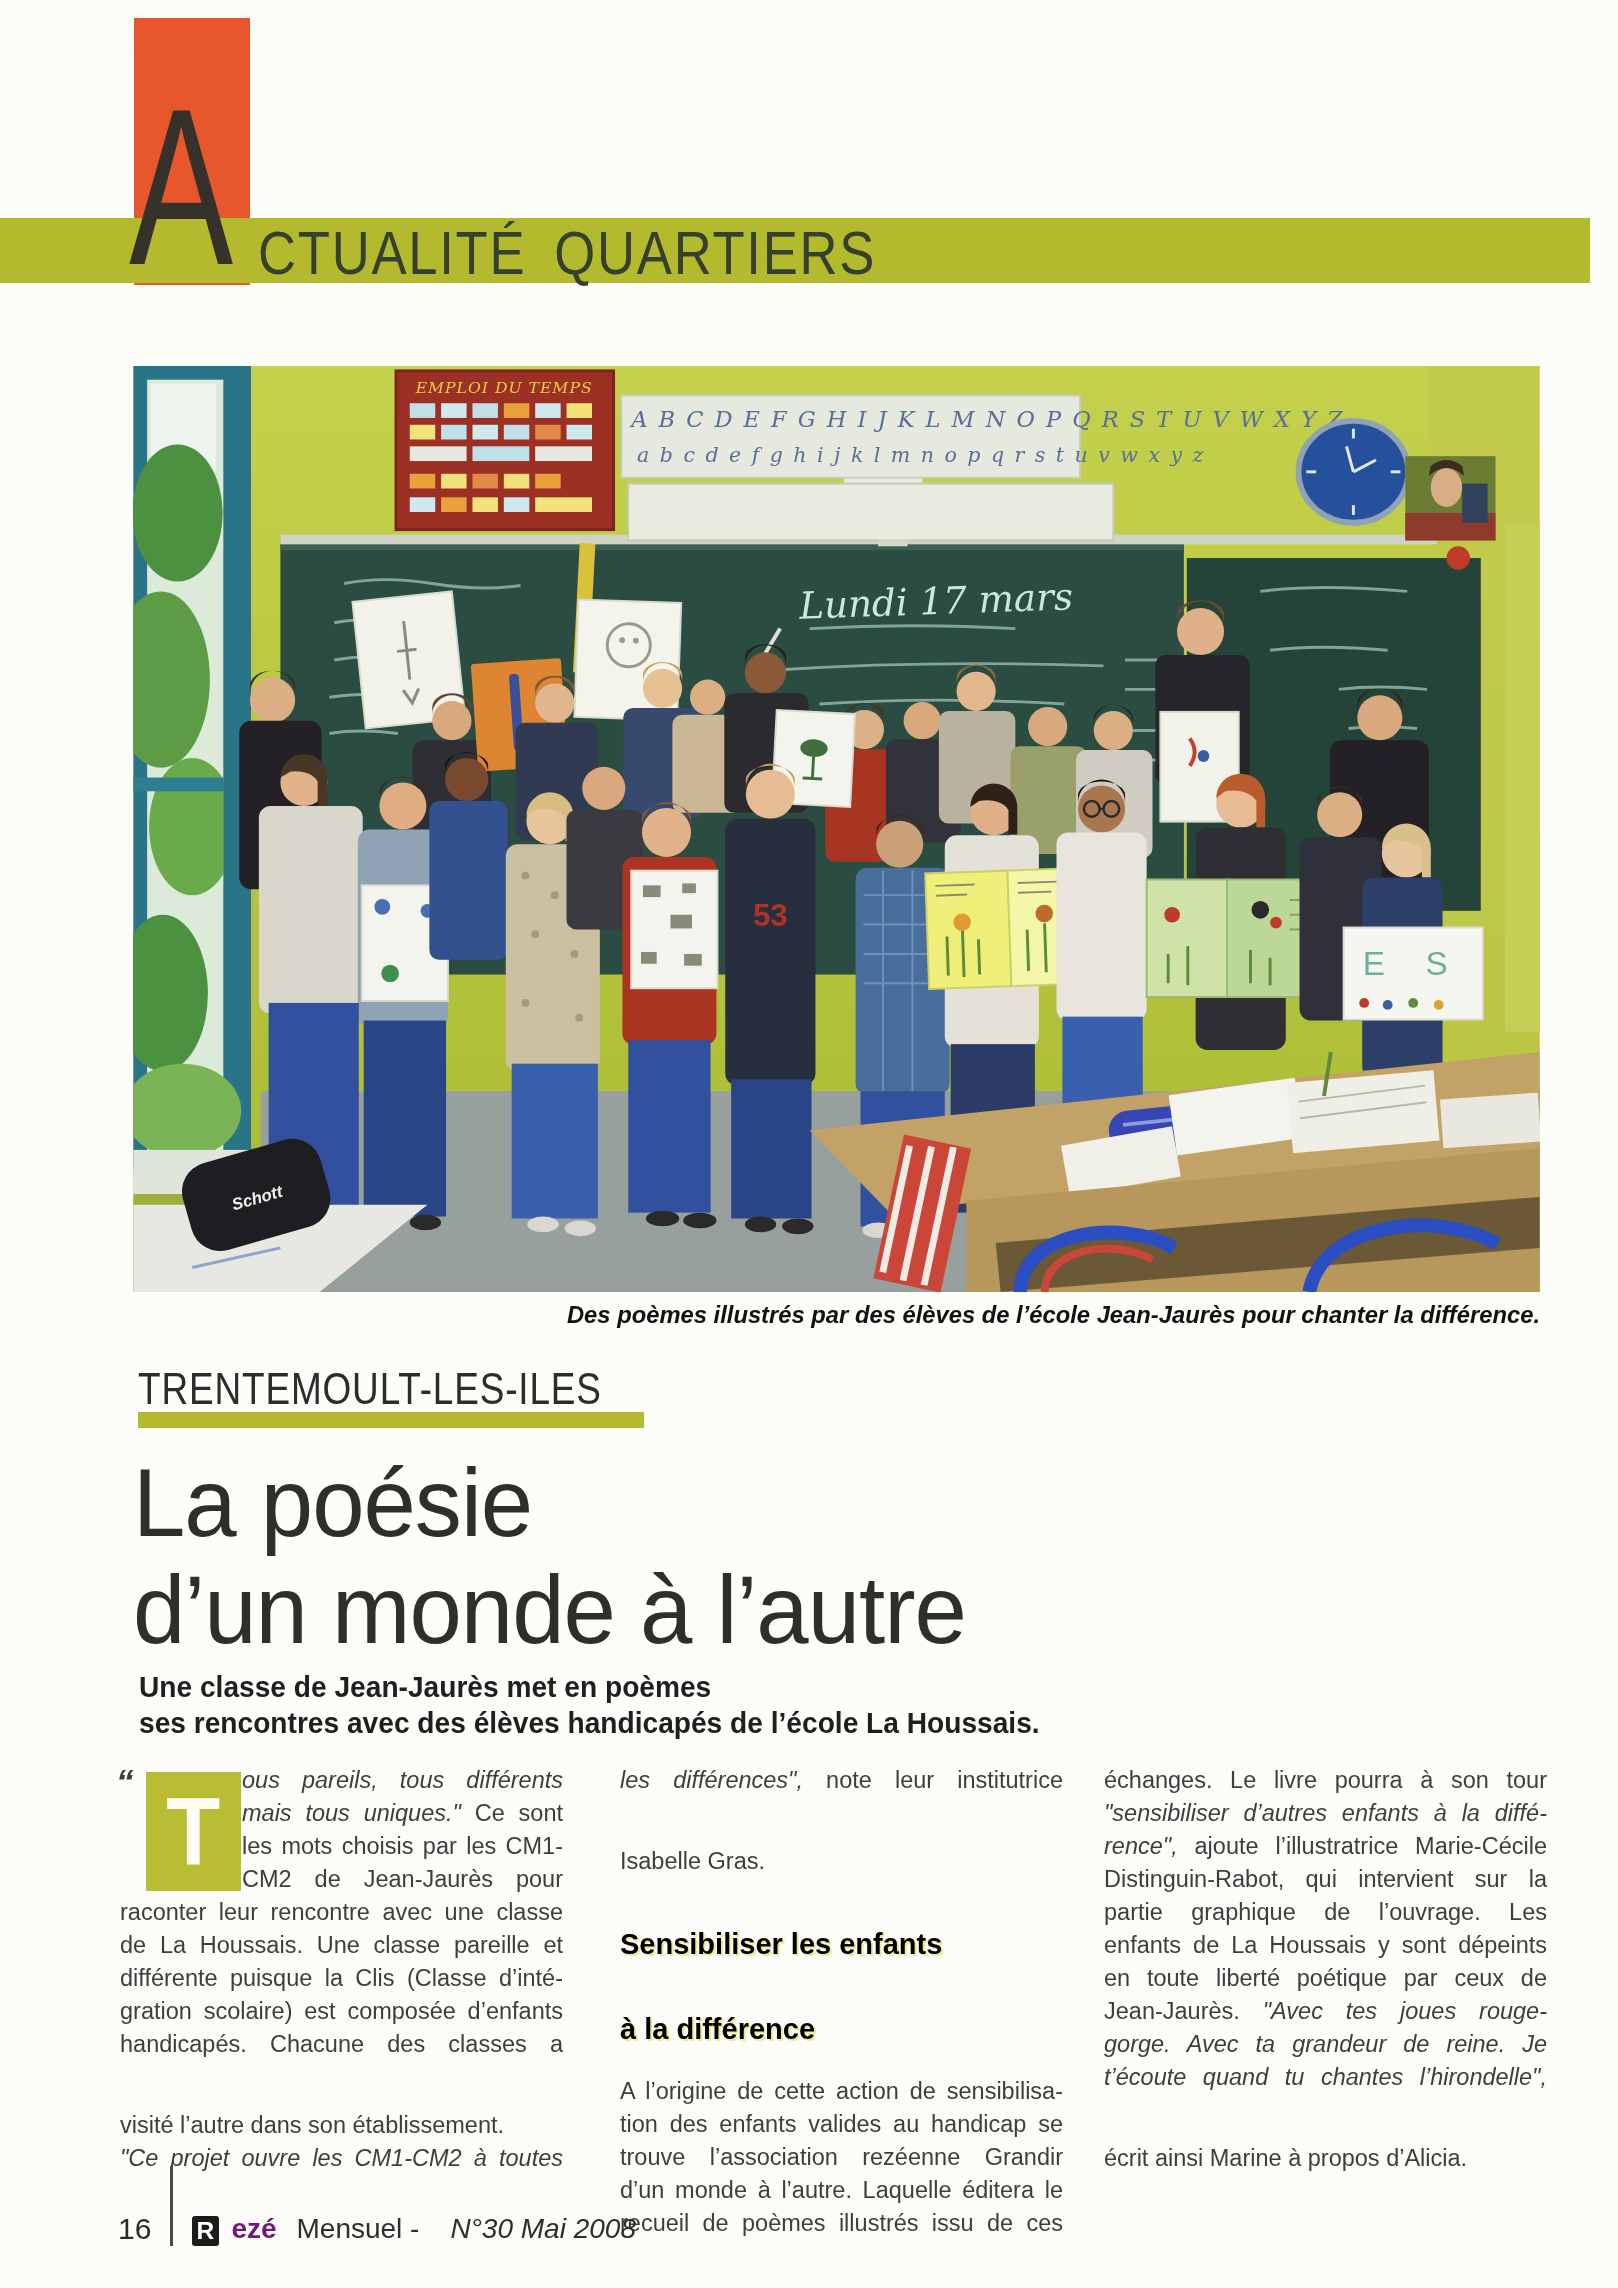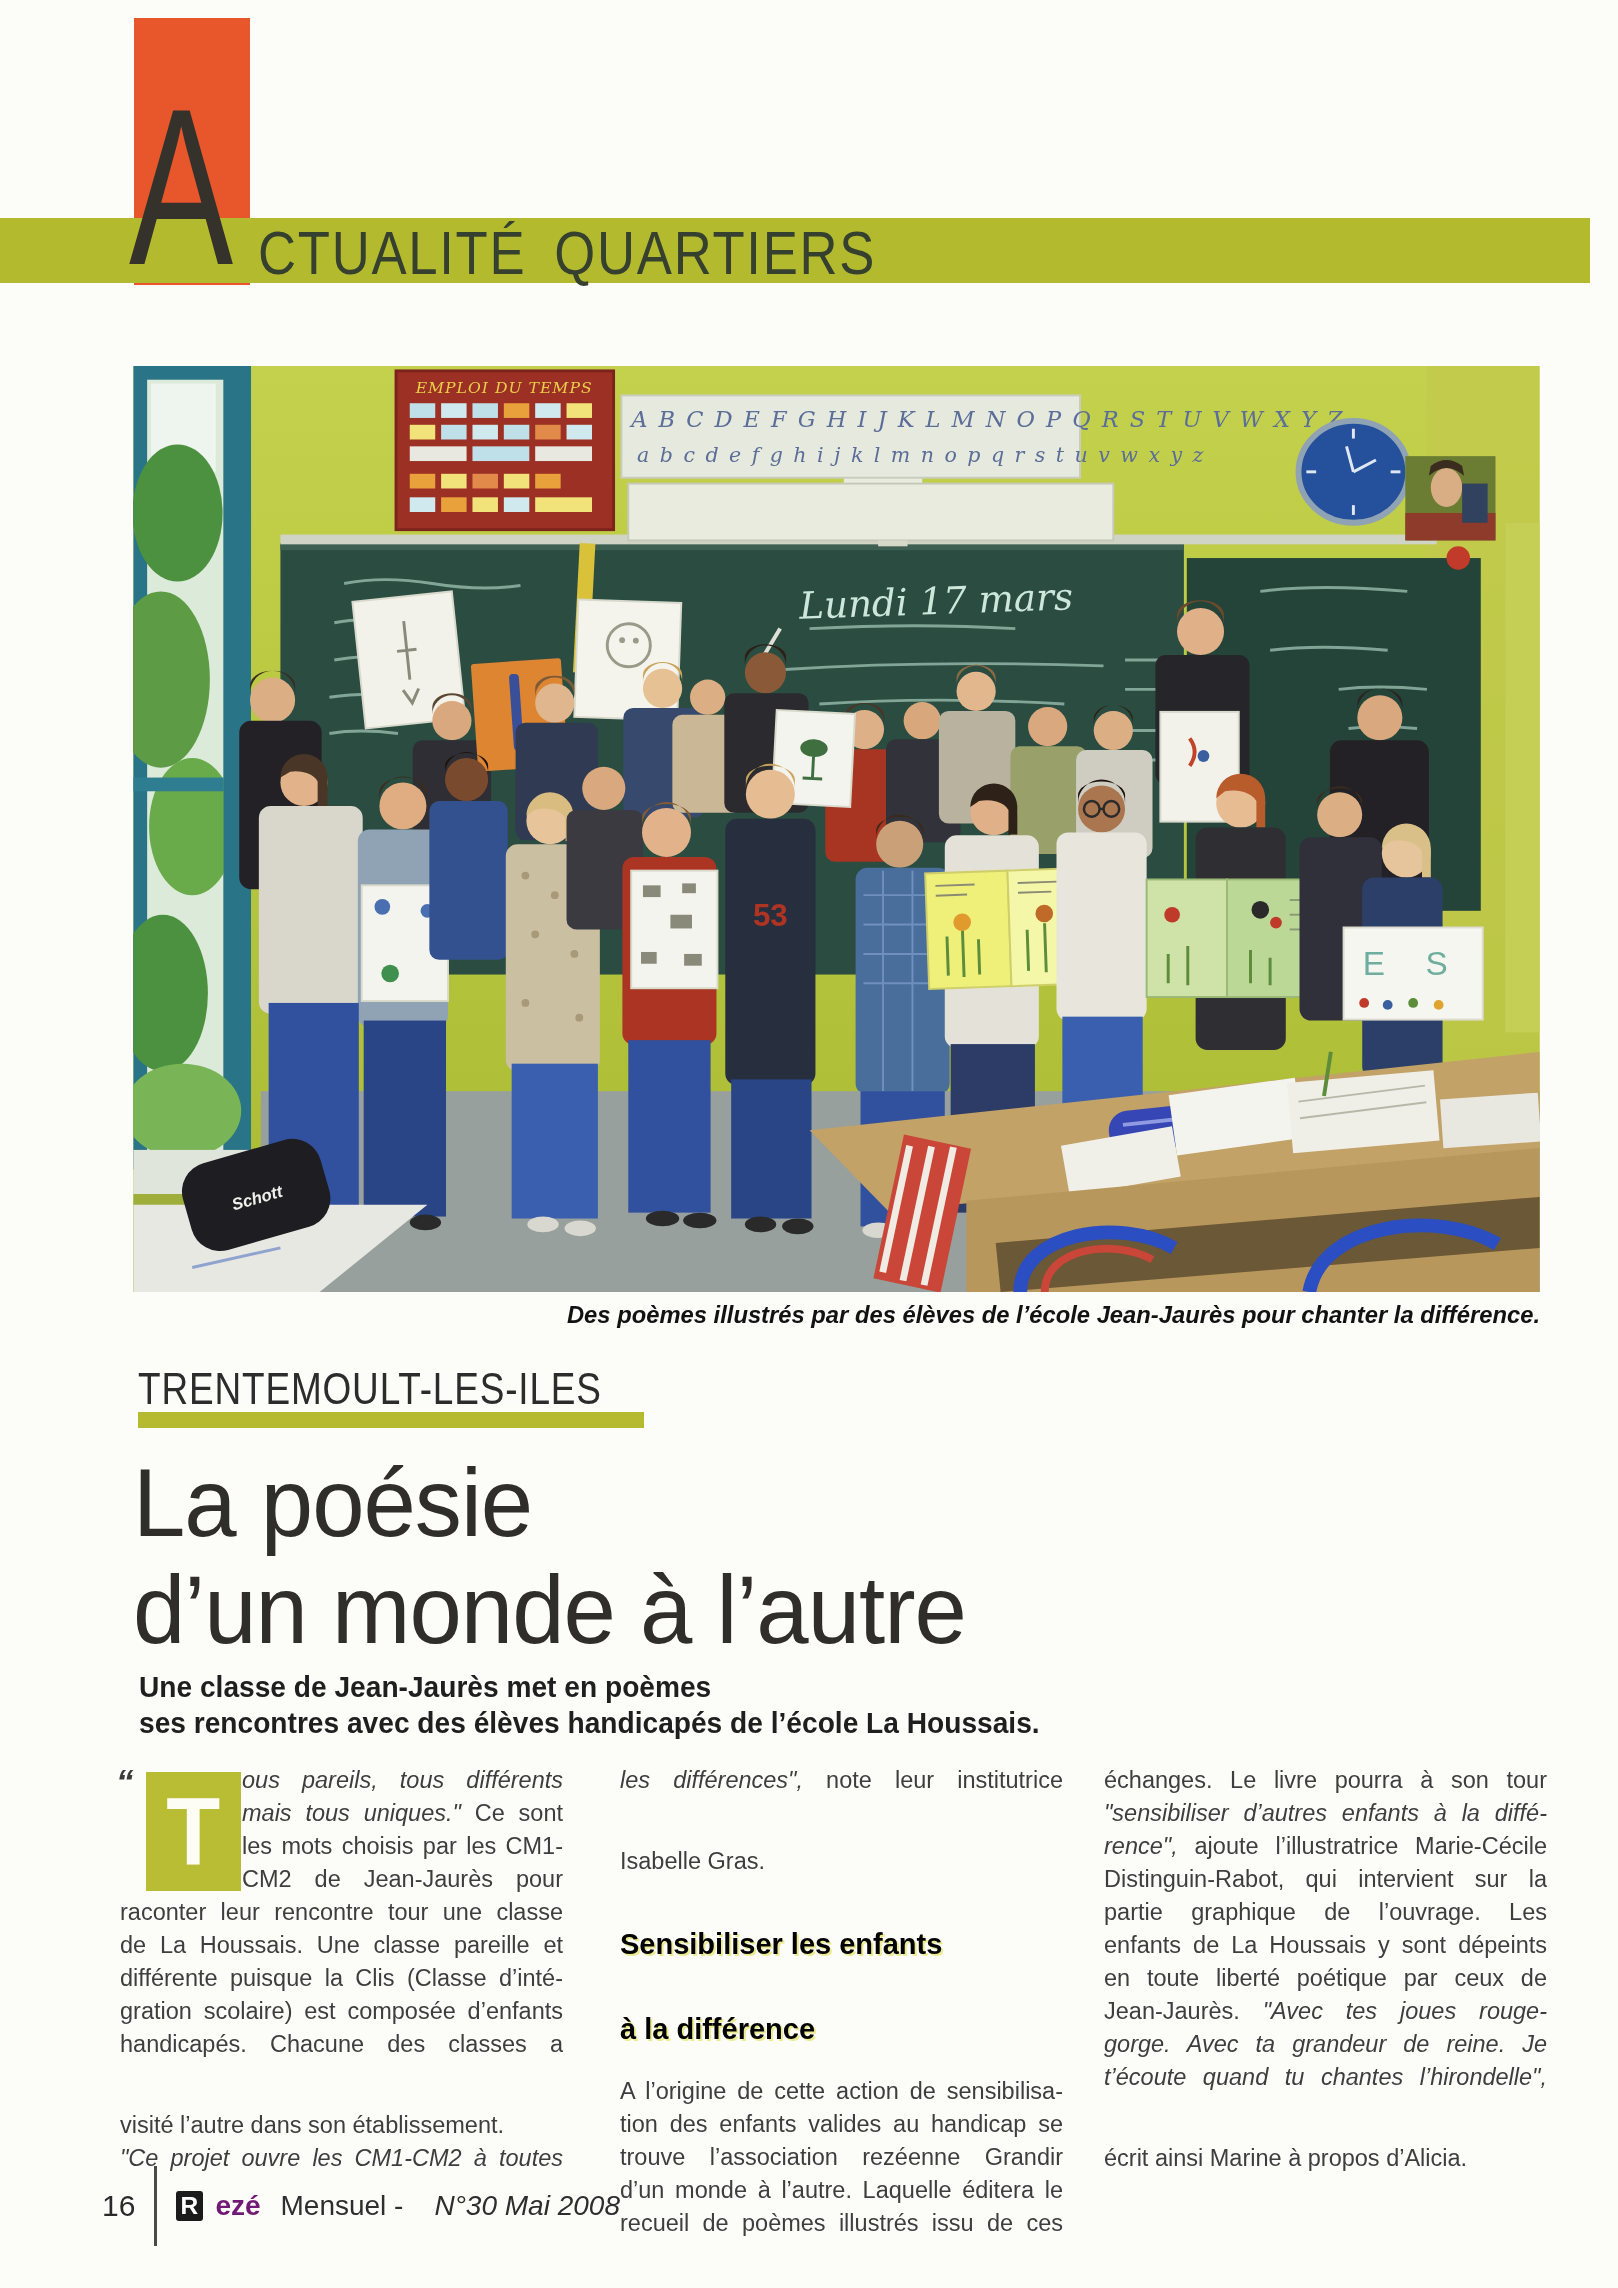--- a/index.html
+++ b/index.html
@@ -39,21 +39,21 @@
   .it{font-style:italic;}
   .subhead{margin:29px 0 27.4px;}
   .subhead .line{height:37px;line-height:37px;text-align-last:left;font-weight:bold;font-size:29px;
                  color:#000000;text-shadow:2px 2px 0 rgba(223,221,60,.55);}
   #drop-quote{left:116px;top:1762px;font-size:35px;font-style:italic;font-weight:bold;color:#3c3c3c;}
   #drop-cap{left:146px;top:1772px;width:95px;height:119px;background:#b9bd33;
             display:flex;align-items:center;justify-content:center;}
   #drop-cap span{color:#fdfdf6;font-size:96px;font-weight:bold;transform:scaleX(0.92);line-height:1;}
 
   
-  #footer{left:102px;top:2164px;display:flex;align-items:center;font-size:28px;color:#2e2e2e;gap:12px;}
+  #footer{left:118px;top:2164px;display:flex;align-items:flex-end;font-size:28px;color:#2e2e2e;gap:12px;}
   #page-num{font-size:30px;line-height:35px;color:#2a2a2a;}
   #footer-rule{width:2.9px;height:80px;background:#4a4a4a;margin:2px 6.9px 0 6.9px;}
   #logo-box{width:26.5px;height:30px;background:#1b1b1b;border-radius:2.9px;color:#ffffff;
             font-weight:bold;font-size:24.5px;display:flex;align-items:center;justify-content:center;margin:2px 1px 0 0;}
   .ft{line-height:35px;}
   .ft.bold{font-weight:bold;color:#701a75;}
   .ft.ital{font-style:italic;margin-left:19px;}
   .ft.reg{margin-left:7.8px;}
 
   
@@ -521,21 +521,21 @@
   <div class="abs" id="drop-quote">“</div>
   <div class="abs" id="drop-cap">
       <span>T</span>
     </div>
   <div class="col" id="col1">
       <div class="para">
         <div class="line indent"><span class="it">ous pareils, tous différents</span></div>
         <div class="line indent"><span class="it">mais tous uniques." </span><span>Ce sont</span></div>
         <div class="line indent"><span>les mots choisis par les CM1-</span></div>
         <div class="line indent"><span>CM2 de Jean-Jaurès pour</span></div>
-        <div class="line"><span>raconter leur rencontre tour une classe</span></div>
+        <div class="line"><span>raconter leur rencontre avec une classe</span></div>
         <div class="line"><span>de La Houssais. Une classe pareille et</span></div>
         <div class="line"><span>différente puisque la Clis (Classe d’inté-</span></div>
         <div class="line"><span>gration scolaire) est composée d’enfants</span></div>
         <div class="line"><span>handicapés. Chacune des classes a</span></div>
         <div class="line last"><span>visité l’autre dans son établissement.</span></div>
       </div>
       <div class="para">
         <div class="line"><span class="it">"Ce projet ouvre les CM1-CM2 à toutes</span></div>
       </div>
     </div>

